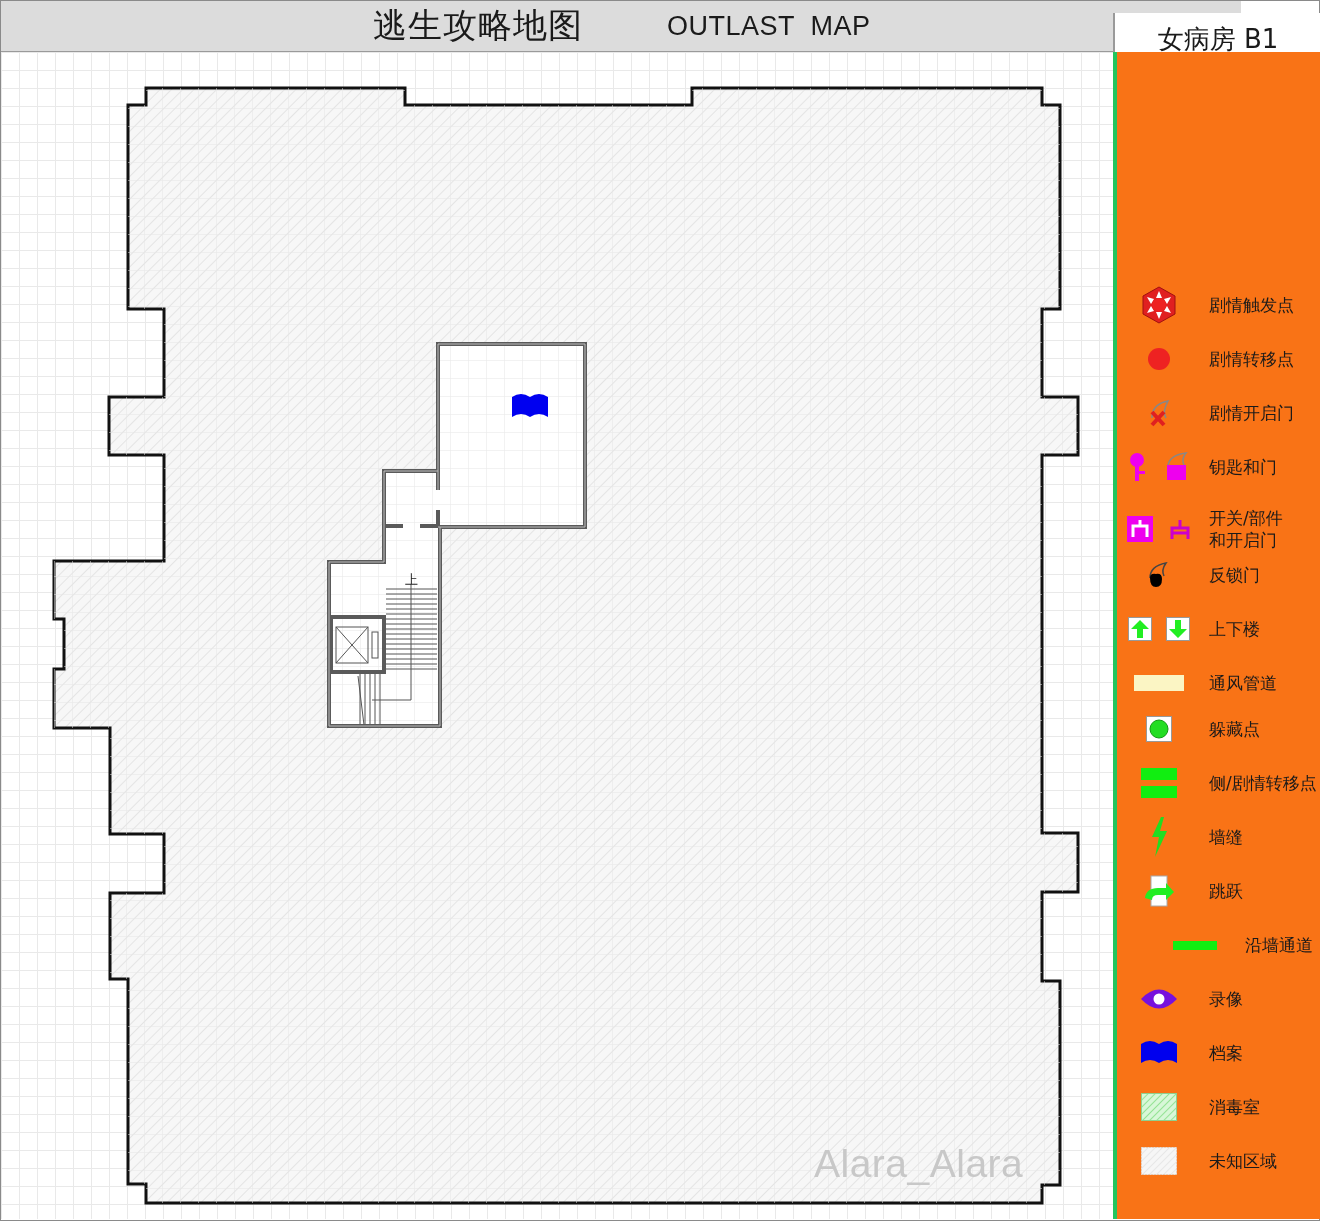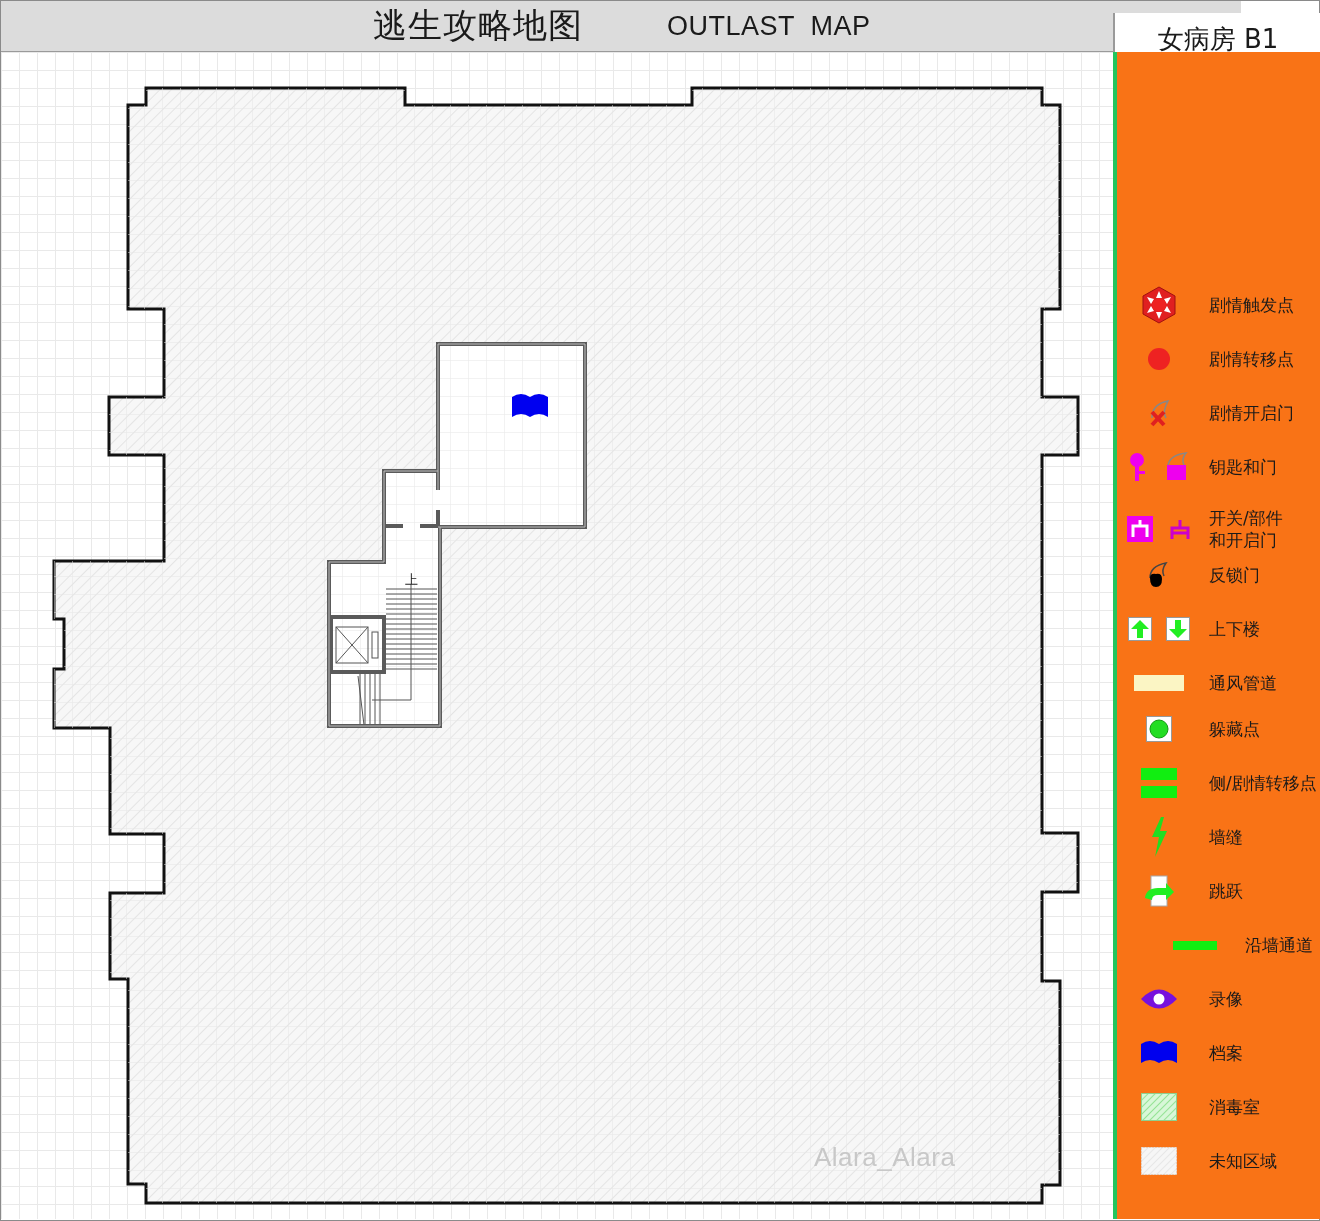--- a/index.html
+++ b/index.html
@@ -20,21 +20,21 @@
       linear-gradient(to bottom, #e9e9e9 1px, transparent 1px);
     background-size:18px 18px; background-position:0 0; }
   .legend-area { position:absolute; left:1113px; top:52px; width:206px; height:1167px;
                  border-left:4px solid #22c55e; background:#f97316; }
   .map-svg { position:absolute; left:0; top:0; }
   .legend-item { position:absolute; left:0; width:206px; height:40px; }
   .legend-icon { position:absolute; left:6px; top:0; width:72px; height:40px; display:flex;
                  align-items:center; justify-content:center; gap:14px; }
   .legend-label { position:absolute; left:92px; top:9px; font-size:17px; line-height:22px; white-space:nowrap; }
   .legend-label.two { top:-2px;text-align:center; }
-  .watermark { position:absolute; left:814px; top:1142px; font-size:26px; color:#c8c8c8;
+  .watermark { position:absolute; left:814px; top:1142px; font-size:39px; color:#c8c8c8;
                font-family:"Liberation Sans",sans-serif; letter-spacing:0.5px; }
 </style>
 </head>
 <body>
 
 <div class="frame"></div>
 
 <div class="header">
   <span class="title-cn">逃生攻略地图</span>
   <span class="title-en">OUTLAST  MAP</span>

